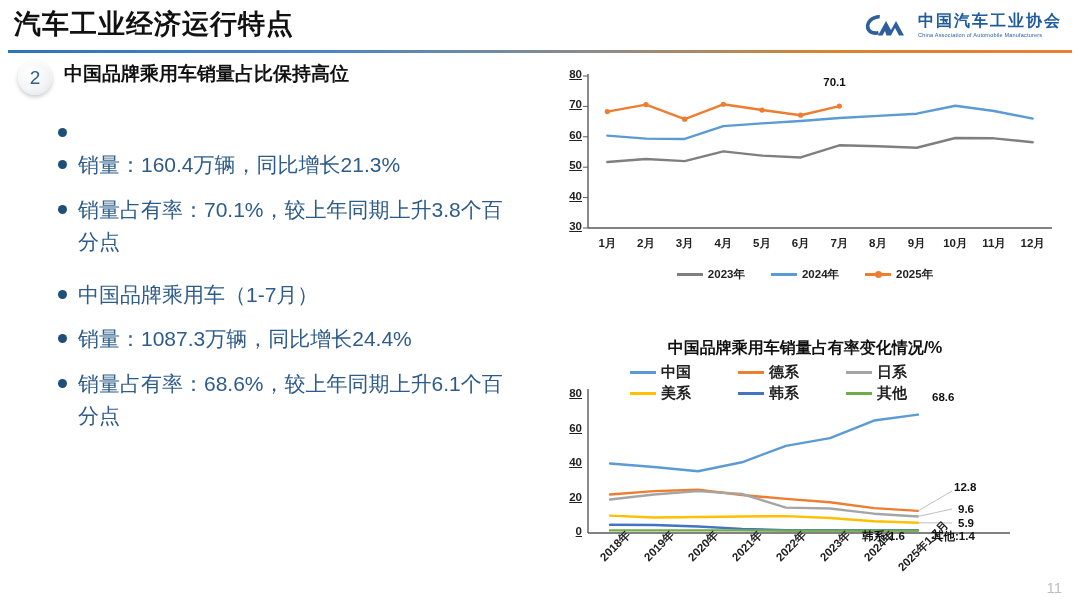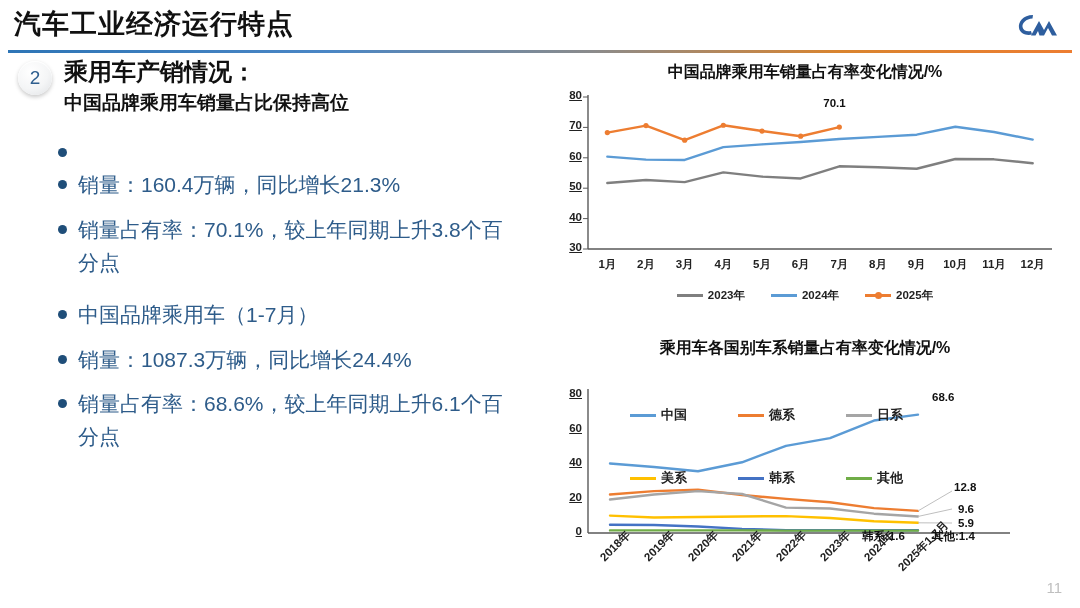--- a/index.html
+++ b/index.html
@@ -58,44 +58,47 @@
   .xtick { position: absolute; font-size: 11.5px; font-weight: bold; color: #222; white-space: nowrap; }
   .dlabel { position: absolute; font-size: 11.5px; font-weight: bold; color: #111; white-space: nowrap; }
 
   .legend1 { display: flex; justify-content: center; gap: 26px; margin-top: 4px; }
   .lg-item { display: flex; align-items: center; gap: 5px; font-size: 11.5px; font-weight: bold; color: #222; }
   .lg-line { width: 26px; height: 3px; display: inline-block; }
   .lg-mk { width: 7px; height: 7px; border-radius: 50%; position: absolute; left: 9.5px; }
   .lg-wrap { position: relative; display: flex; align-items: center; }
 
   .legend2 { position: absolute; display: grid; grid-template-columns: repeat(3, 108px); row-gap: 2px; }
-  .legend2 .lg-item { font-size: 13px; margin-top: 43px; }
+  .legend2 .lg-item { font-size: 15px; }
 
   .pageno { position: absolute; right: 18px; bottom: 12px; font-size: 15px; color: #BFBFBF; }
 </style>
 </head>
 <body>
 
 <div id="slide">
 
   <div class="hdr-title">汽车工业经济运行特点</div>
   <div class="hdr-rule"></div>
 
   <div class="logo">
     <svg class="logo-mark" viewBox="0 0 92 56">
       <path d="M34 8 C14 8, 4 22, 6 34 C8 46, 22 50, 32 47 L30 40 C22 42, 14 39, 13 32 C12 24, 20 16, 33 15 Z" fill="#2E5E9E"></path>
       <path d="M30 49 L46 20 L56 38 L66 20 L82 49 L72 49 L64 34 L56 49 L47 49 L44 40 L39 49 Z" fill="#2E5E9E"></path>
     </svg>
+    <div class="logo-txt">
+      <div class="logo-cn">中国汽车工业协会</div>
+      <div class="logo-en">China Association of Automobile Manufacturers</div>
+    </div>
   </div>
 
   <div class="left">
     <div class="sec-head">
       <div class="badge">2</div>
       <div class="sec-titles">
-        <div class="sec-t1">乘用车产销情况：</div>
         <div class="sec-t2">中国品牌乘用车销量占比保持高位</div>
       </div>
     </div>
 
     <div class="bullets">
       <div class="bgroup">
         <div class="bullet">
           <span class="dot"></span>
         </div>
         <div class="bullet">
@@ -119,21 +122,20 @@
         </div>
         <div class="bullet">
           <span class="dot"></span>
           <span class="btxt">销量占有率：68.6%，较上年同期上升6.1个百分点</span>
         </div>
       </div>
     </div>
   </div>
 
   <div class="chart-box" style="left:540px; top:62px; width:530px; height:255px;">
-    <div class="chart-title">中国品牌乘用车销量占有率变化情况/%</div>
     <div class="plot" id="plot-top" style="margin-top:6px; width:530px; height:195px;"><div class="axis-label" style="left: 18px; top: 152px; width: 24px; text-align: right;">30</div><div class="axis-label" style="left: 18px; top: 121.6px; width: 24px; text-align: right;">40</div><div class="axis-label" style="left: 18px; top: 91.2px; width: 24px; text-align: right;">50</div><div class="axis-label" style="left: 18px; top: 60.8px; width: 24px; text-align: right;">60</div><div class="axis-label" style="left: 18px; top: 30.4px; width: 24px; text-align: right;">70</div><div class="axis-label" style="left: 18px; top: 0px; width: 24px; text-align: right;">80</div><svg width="530" height="195">
           <line x1="43" y1="160" x2="48" y2="160" stroke="#595959" stroke-width="1"></line>
           <line x1="43" y1="129.6" x2="48" y2="129.6" stroke="#595959" stroke-width="1"></line>
           <line x1="43" y1="99.19999999999999" x2="48" y2="99.19999999999999" stroke="#595959" stroke-width="1"></line>
           <line x1="43" y1="68.8" x2="48" y2="68.8" stroke="#595959" stroke-width="1"></line>
           <line x1="43" y1="38.39999999999999" x2="48" y2="38.39999999999999" stroke="#595959" stroke-width="1"></line>
           <line x1="43" y1="8" x2="48" y2="8" stroke="#595959" stroke-width="1"></line>
           <line x1="48" y1="6" x2="48" y2="160" stroke="#595959" stroke-width="1.4"></line>
           <line x1="48" y1="160" x2="512" y2="160" stroke="#595959" stroke-width="1.4"></line>
           <polyline points="67.33333333333333,94.032 106,90.99199999999999 144.66666666666669,93.12 183.33333333333334,83.392 222,87.64800000000001 260.66666666666663,89.472 299.33333333333337,77.312 338,78.22400000000002 376.6666666666667,79.744 415.3333333333333,70.01599999999999 454,70.32000000000001 492.6666666666667,74.27199999999999" fill="none" stroke="#7F7F7F" stroke-width="2.4" stroke-linejoin="round" stroke-linecap="round"></polyline>
@@ -164,21 +166,21 @@
           <span class="lg-wrap">
             <span class="lg-line" style="background: rgb(237, 125, 49);"></span>
             <span class="lg-mk" style="background: rgb(237, 125, 49);"></span>
           </span>
           <span>2025年</span>
         </div>
       </div>
   </div>
 
   <div class="chart-box" style="left:540px; top:338px; width:530px; height:265px;">
-    <div class="chart-title">乘用车各国别车系销量占有率变化情况/%</div>
+    <div class="chart-title">中国品牌乘用车销量占有率变化情况/%</div>
     <div class="plot" id="plot-bottom" style="margin-top:2px; width:530px; height:240px;">
       <div class="legend2" id="legend-bottom" style="left:90px; top:2px;">
           <div class="lg-item">
             <span class="lg-line" style="background: rgb(91, 155, 213);"></span>
             <span>中国</span>
           </div>
           <div class="lg-item">
             <span class="lg-line" style="background: rgb(237, 125, 49);"></span>
             <span>德系</span>
           </div>

